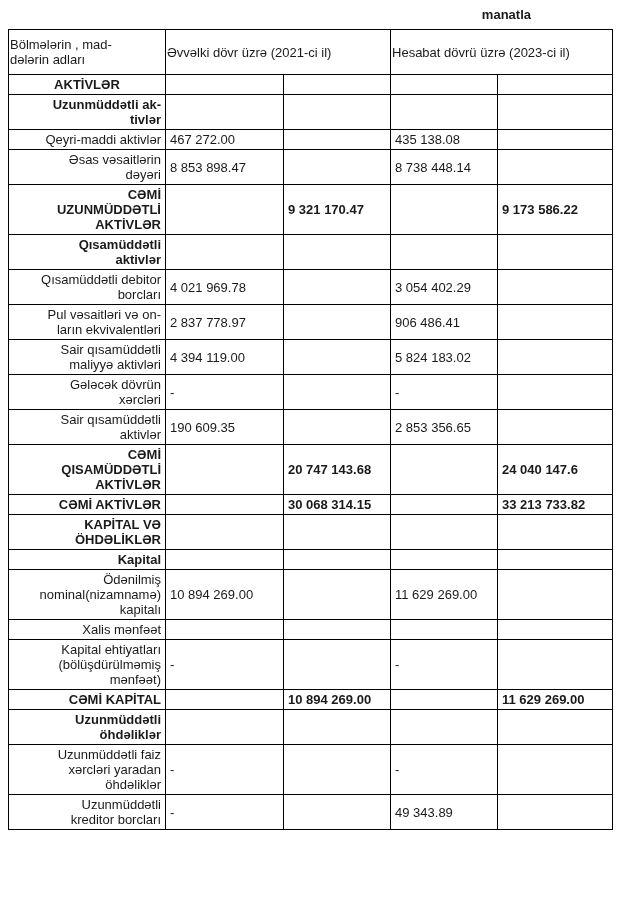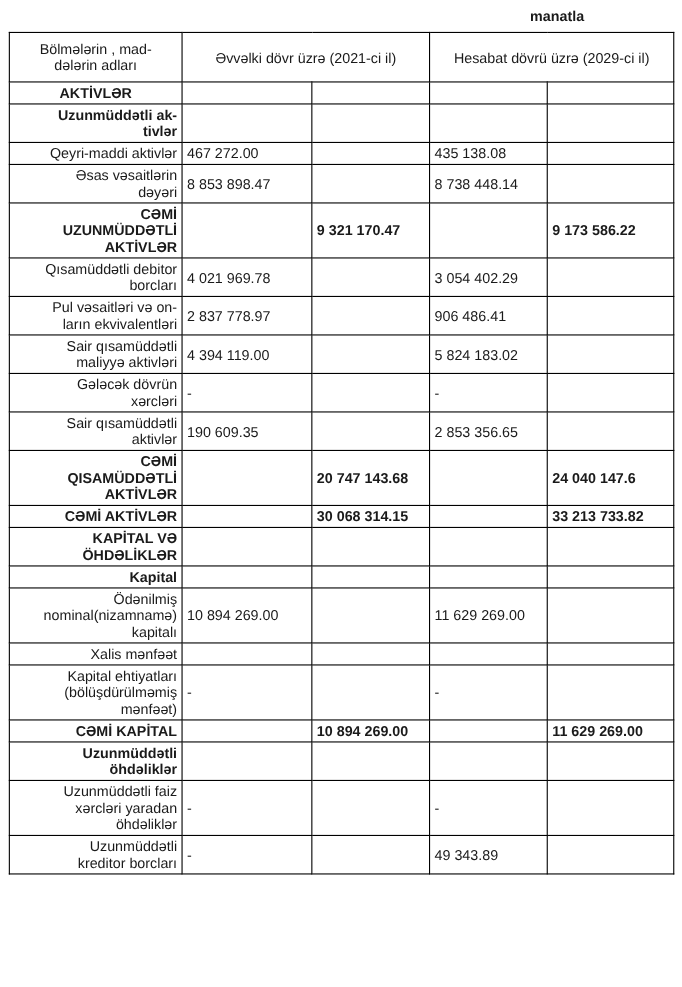--- a/index.html
+++ b/index.html
@@ -29,23 +29,23 @@
   }
   table.sheet td {
     border: 1px solid #000;
     padding: 2px 4px 2px 4px;
     vertical-align: middle;
     line-height: 15px;
     overflow: hidden;
     white-space: pre-line;
   }
   tr.header-row td {
-    text-align: center;
+    text-align: left;
     vertical-align: middle;
-    padding: 7px 20px;
+    padding: 7px 1px;
   }
   td.label-cell { text-align: right; }
   tr.row-center .label-cell {
     text-align: center;
     font-weight: bold;
   }
   tr.row-section .label-cell { font-weight: bold; }
   tr.row-total td { font-weight: bold; }
 </style>
 </head>
@@ -61,21 +61,21 @@
       <col style="width:118px">
       <col style="width:107px">
       <col style="width:107px">
       <col style="width:115px">
     </colgroup>
     <tbody>
       <tr class="header-row">
         <td>Bölmələrin , mad-
 dələrin adları</td>
         <td colspan="2">Əvvəlki dövr üzrə (2021-ci il)</td>
-        <td colspan="2">Hesabat dövrü üzrə (2029-ci il)</td>
+        <td colspan="2">Hesabat dövrü üzrə (2023-ci il)</td>
       </tr>
     <tr class="row-center">
           <td class="label-cell">AKTİVLƏR</td>
           <td class="value-cell"></td>
           <td class="value-cell"></td>
           <td class="value-cell"></td>
           <td class="value-cell"></td>
         </tr>
         <tr class="row-section">
           <td class="label-cell">Uzunmüddətli ak-
@@ -101,20 +101,28 @@
           <td class="value-cell"></td>
         </tr>
         <tr class="row-total">
           <td class="label-cell">CƏMİ
 UZUNMÜDDƏTLİ
 AKTİVLƏR</td>
           <td class="value-cell"></td>
           <td class="value-cell">9 321 170.47</td>
           <td class="value-cell"></td>
           <td class="value-cell">9 173 586.22</td>
+        </tr>
+        <tr class="row-section">
+          <td class="label-cell">Qısamüddətli
+aktivlər</td>
+          <td class="value-cell"></td>
+          <td class="value-cell"></td>
+          <td class="value-cell"></td>
+          <td class="value-cell"></td>
         </tr>
         <tr class="row-item">
           <td class="label-cell">Qısamüddətli debitor
 borcları</td>
           <td class="value-cell">4 021 969.78</td>
           <td class="value-cell"></td>
           <td class="value-cell">3 054 402.29</td>
           <td class="value-cell"></td>
         </tr>
         <tr class="row-item">

